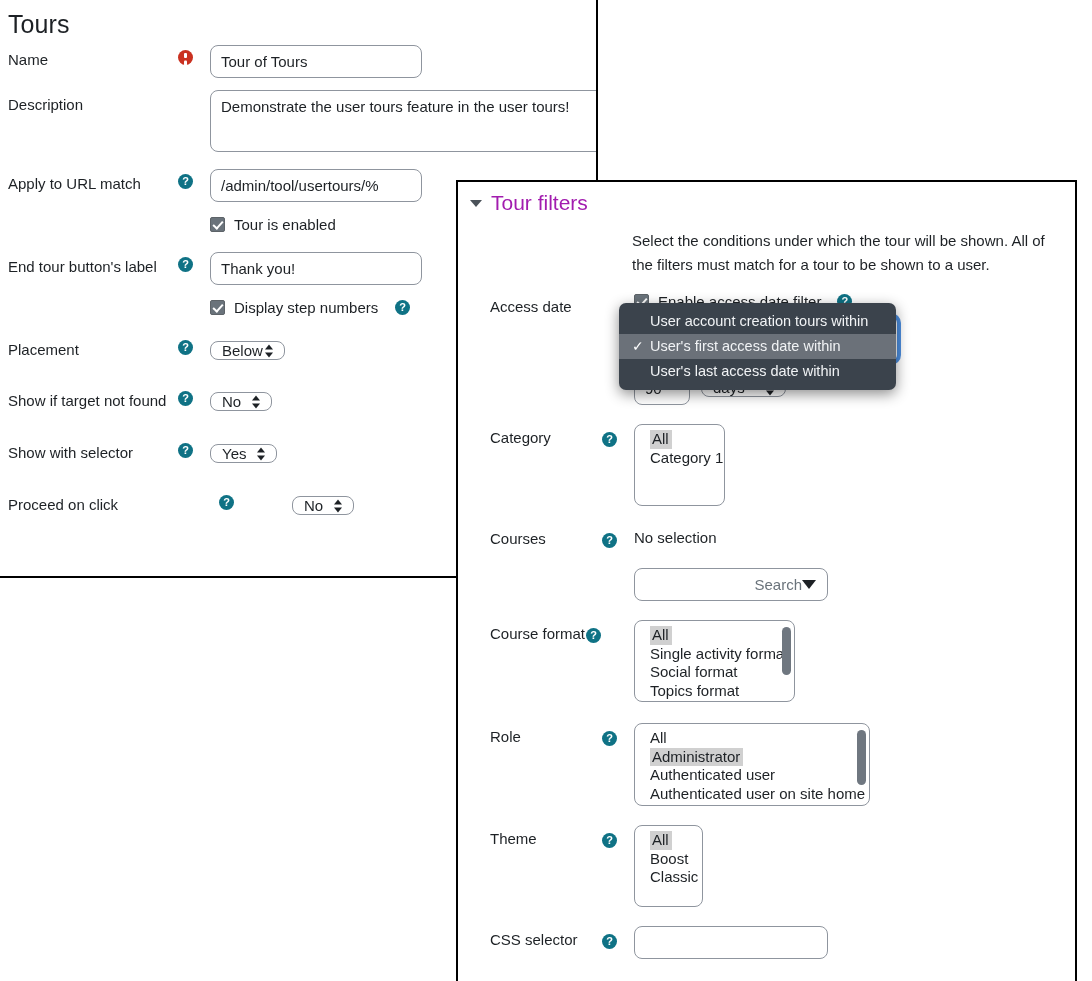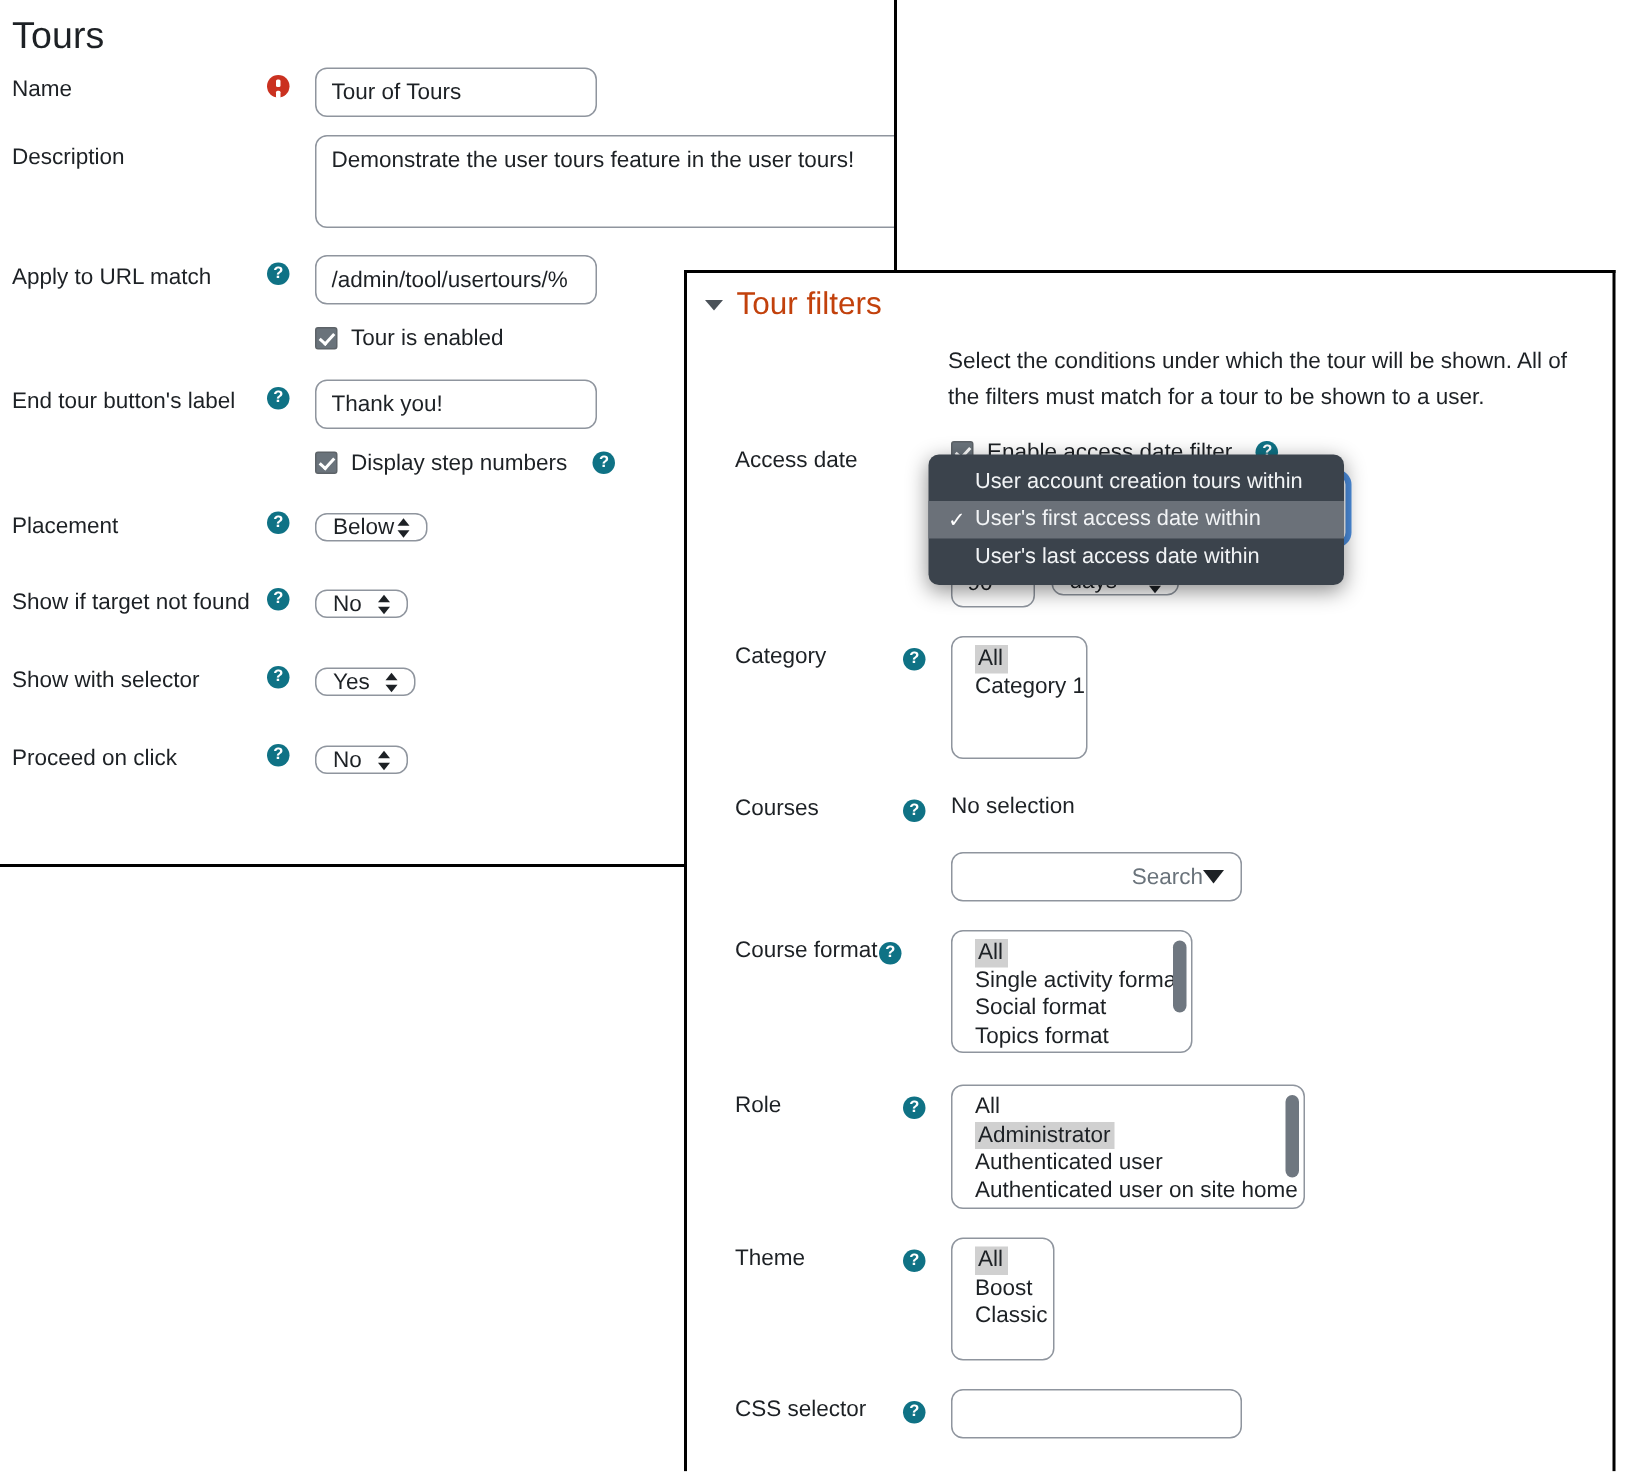--- a/index.html
+++ b/index.html
@@ -92,21 +92,21 @@
     font-size: 11px;
     font-weight: bold;
     line-height: 15px;
     text-align: center;
     font-family: "Liberation Sans", sans-serif;
   }
 
   .textinput {
     box-sizing: border-box;
     height: 33px;
-    width: 188px;
+    width: 212px;
     border: 1px solid #8f959e;
     border-radius: 8px;
     background: #fff;
     font-size: 15px;
     color: #1d2125;
     padding: 4px 10px;
     font-family: "Liberation Sans", sans-serif;
     outline: none;
   }
   .textarea {
@@ -220,21 +220,21 @@
     margin: 9px 0 0 12px;
   }
   .caret {
     width: 0; height: 0;
     border-left: 6px solid transparent;
     border-right: 6px solid transparent;
     border-top: 7px solid #4b5259;
   }
   .filters-title {
     font-size: 21px;
-    color: #c2410c;
+    color: #a21caf;
     font-weight: 400;
   }
   .filters-desc {
     font-size: 15px;
     color: #1d2125;
     line-height: 24px;
     margin: 14px 0 0 174px;
     width: 415px;
   }
 
@@ -459,21 +459,21 @@
           <span class="icon-help">?</span>
         </div>
         <div class="fctl">
           <span class="selwrap">
             <span class="sel">Yes</span>
             <span class="sel-arrows"></span>
           </span>
         </div>
       </div>
 
-      <div class="frow" style="margin-top:21px;">
+      <div class="frow" style="margin-top:21px;gap:41px;">
         <div class="flabel">Proceed on click</div>
         <div class="fmark">
           <span class="icon-help">?</span>
         </div>
         <div class="fctl">
           <span class="selwrap">
             <span class="sel">No</span>
             <span class="sel-arrows"></span>
           </span>
         </div>

